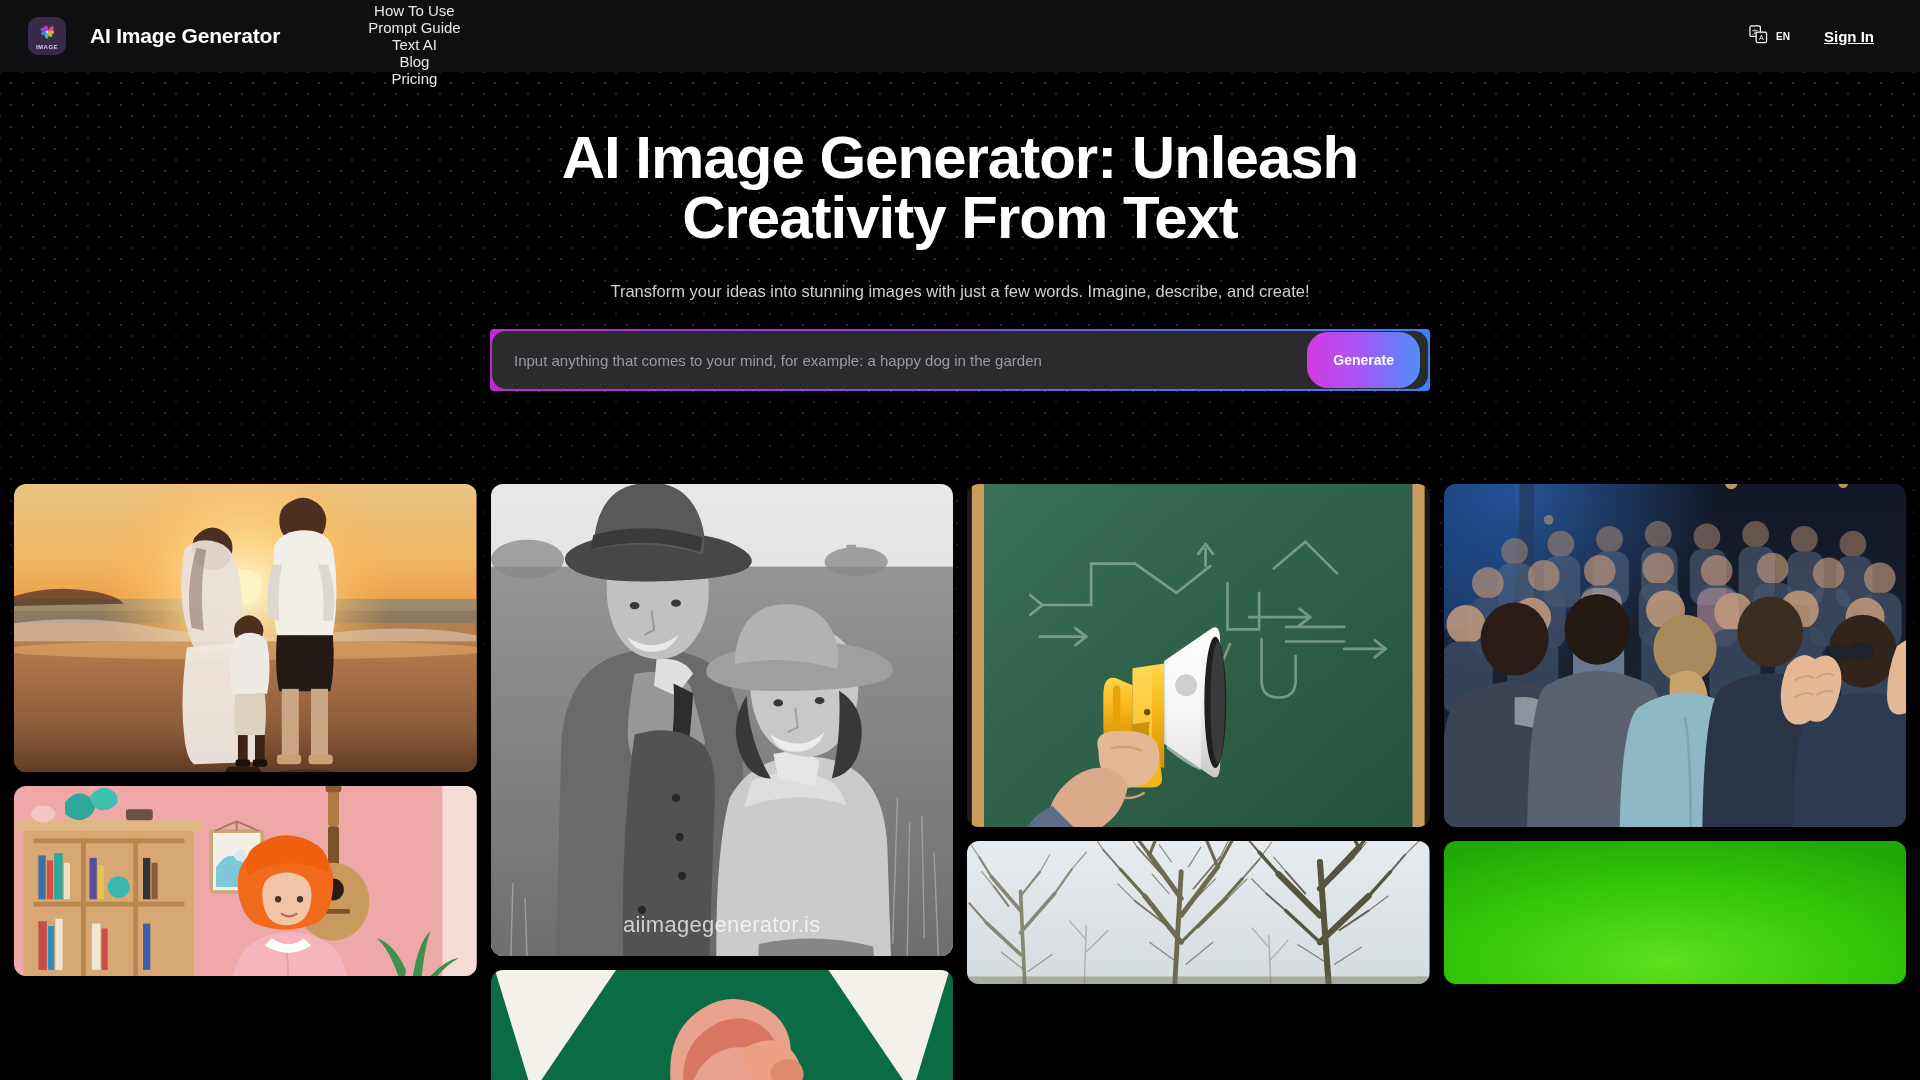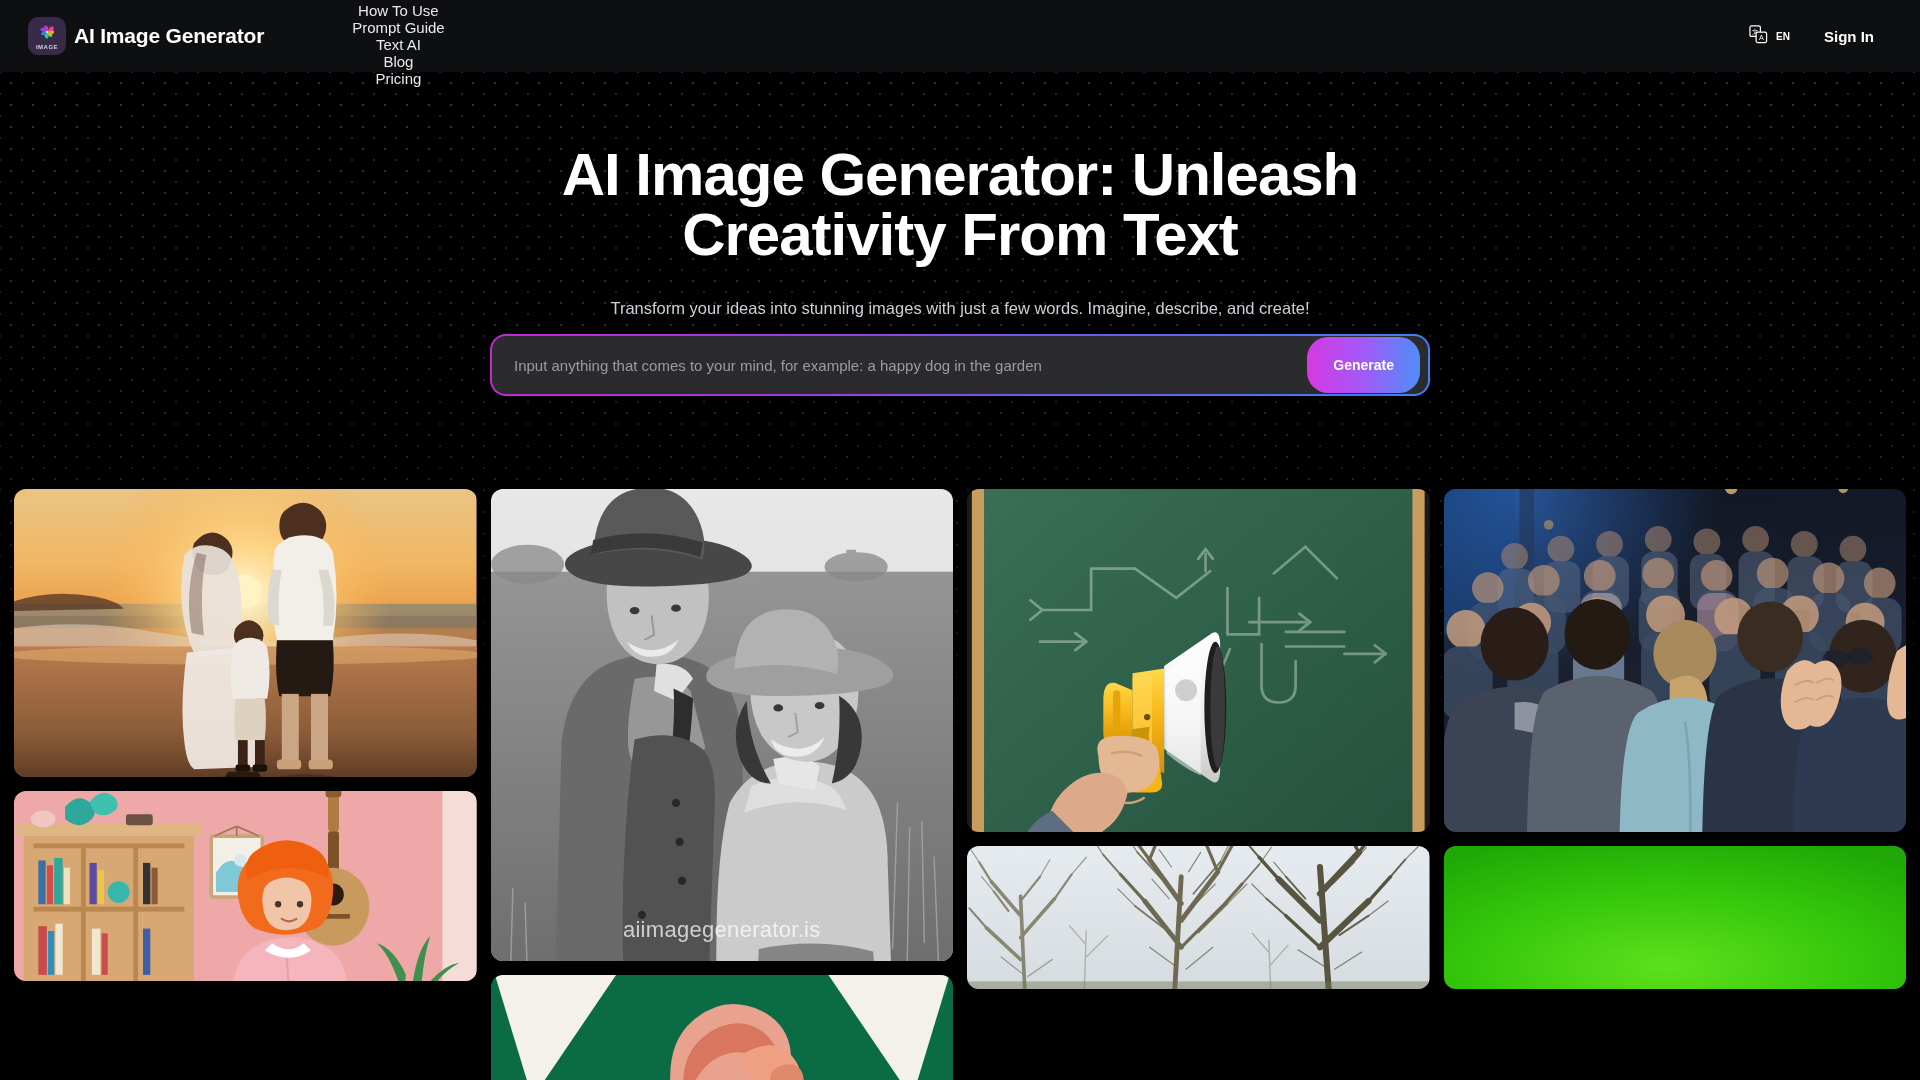--- a/index.html
+++ b/index.html
@@ -31,21 +31,21 @@
   }
 
   
   .header {
     position:relative; z-index:5;
     height:72px;
     background:#0e0f11;
     display:flex; align-items:center;
     padding:0 24px 0 28px;
   }
-  .brand { display:flex; align-items:center; gap:8px; }
+  .brand { display:flex; align-items:center; gap:24px; }
   .logo {
     width:38px; height:38px; border-radius:10px;
     background:#3a2a4a;
     position:relative; flex:none;
     display:flex; flex-direction:column; align-items:center; justify-content:center;
     overflow:hidden;
   }
   .logo svg { width:26px; height:22px; display:block; margin-top:1px; }
   .logo .logo-word {
     font-size:6px; letter-spacing:.5px; color:#d8d2e4;
@@ -61,41 +61,41 @@
     color:#e9e9ec; font-size:15px; font-weight:400;
     padding:0 32px; white-space:nowrap;
     display:flex; align-items:center; gap:6px; cursor:pointer;
   }
   .chev { display:inline-block; width:10px; height:10px; position:relative; top:1px; }
   .chev svg { display:block; }
 
   .header-right { margin-left:auto; display:flex; align-items:center; gap:34px; padding-right:22px; }
   .lang { display:flex; align-items:center; gap:8px; cursor:pointer; }
   .lang-label { color:#fff; font-size:10px; font-weight:700; }
-  .signin { color:#fff; font-size:15px; font-weight:700; cursor:pointer; white-space:nowrap; }
+  .signin { color:#fff; font-size:15px; font-weight:700; cursor:pointer; white-space:nowrap;text-decoration:underline; }
 
   
   .hero { position:relative; z-index:3; text-align:center; padding-top:56px; }
   .hero h1 {
     color:#fff; font-weight:700;
     font-size:60px; line-height:60px;
     letter-spacing:-1px;
-    max-width:830px; margin:17px auto;
+    max-width:830px; margin:0 auto;
   }
   .hero p {
     color:#cfcfd4; font-size:16.5px; font-weight:400;
     margin-top:34px;
   }
 
   
   .prompt-wrap {
     position:relative; z-index:3;
-    width:940px; margin:16px auto 0;
+    width:940px; margin:28px auto 0;
     padding:2px;
-    border-radius:16px;
+    border-radius:4px;
     background:linear-gradient(90deg,#c02ad0 0%, #a23ad8 28%, #6c5ce7 62%, #3b82f6 100%);
   }
   .prompt-inner {
     position:relative;
     height:58px; border-radius:14px;
     background:#2b2b2d;
     display:flex; align-items:center;
     padding:0 8px 0 22px;
   }
   .prompt-input {

